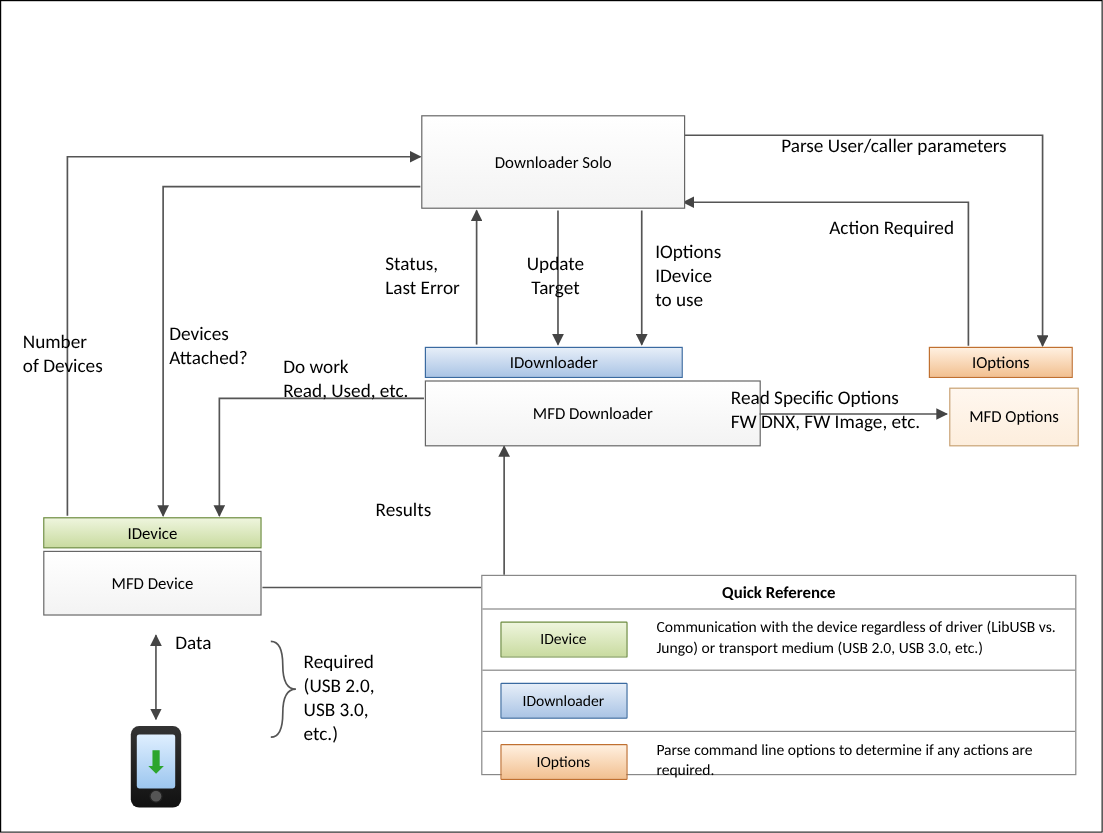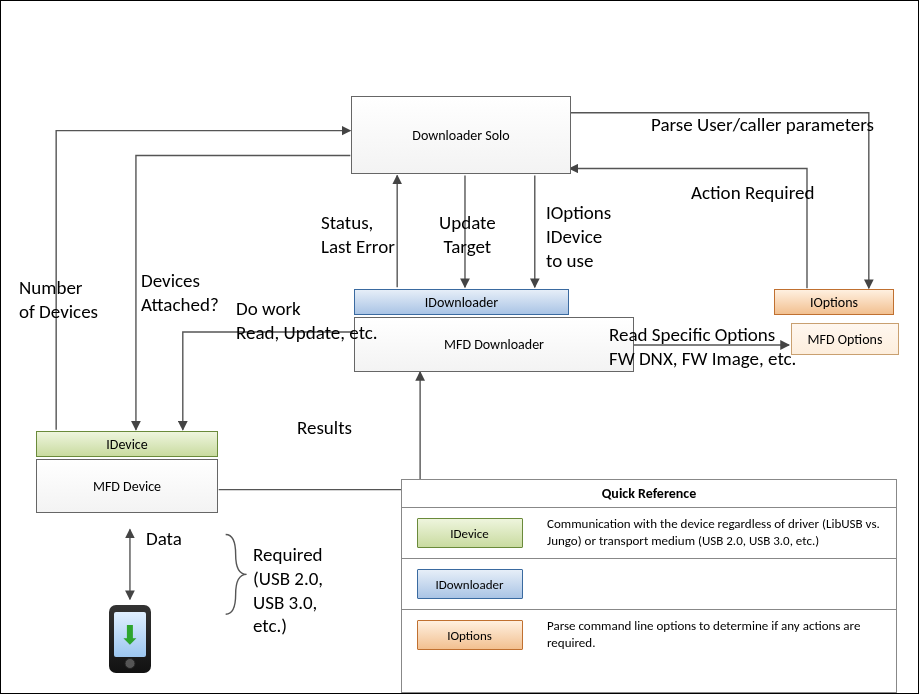--- a/index.html
+++ b/index.html
@@ -39,31 +39,31 @@
     background: linear-gradient(#eef5dd, #c9dba0);
   }
   .idownloader {
     border-color: #3a6aa0;
     background: linear-gradient(#e6eef8, #aac4e5);
   }
   .mfd-options { background: linear-gradient(#fff7ef, #fdeedd); border-color: #c9a070; }
 
   .lbl {
     position: absolute;
-    font-size: 19px;
+    font-size: 16px;
     line-height: 1.25;
     text-align: center;
     white-space: pre;
   }
 
   
   .qr {
     position: absolute;
     left: 400px; top: 478px;
-    width: 496px; height: 214px;
+    width: 496px; height: 167px;
     border: 1px solid #888;
     box-sizing: border-box;
     background: #fff;
     font-size: 13px;
   }
   .qr-title {
     text-align: center;
     font-weight: 700;
     font-size: 14px;
     padding: 5px 0;
@@ -161,21 +161,21 @@
   </svg>
 
   <div class="box" style="left:350px; top:95px; width:220px; height:78px;">Downloader Solo</div>
 
   <div class="box idownloader" style="left:353px; top:288px; width:215px; height:26px;">IDownloader</div>
 
   <div class="box" style="left:353px; top:316px; width:280px; height:55px;">MFD Downloader</div>
 
   <div class="box ioptions" style="left:773px; top:288px; width:120px; height:26px;">IOptions</div>
 
-  <div class="box mfd-options" style="left:790px; top:322px; width:108px; height:32px;">MFD Options</div>
+  <div class="box mfd-options" style="left:790px; top:322px; width:108px; height:49px;">MFD Options</div>
 
   <div class="box idevice" style="left:35px; top:430px; width:182px; height:26px;">IDevice</div>
 
   <div class="box" style="left:35px; top:458px; width:182px; height:54px;">MFD Device</div>
 
   <div class="lbl" style="left:650px; top:112px;">Parse User/caller parameters</div>
   <div class="lbl" style="left:690px; top:180px;">Action Required</div>
   <div class="lbl" style="left:320px; top:210px; text-align:left;">Status,
 Last Error</div>
   <div class="lbl" style="left:438px; top:210px;">Update
@@ -183,22 +183,22 @@
   <div class="lbl" style="left:545px; top:200px; text-align:left;">IOptions
 IDevice
 to use</div>
   <div class="lbl" style="left:608px; top:322px; text-align:left;">Read Specific Options
 FW DNX, FW Image, etc.</div>
   <div class="lbl" style="left:18px; top:275px; text-align:left;">Number
 of Devices</div>
   <div class="lbl" style="left:140px; top:268px; text-align:left;">Devices
 Attached?</div>
   <div class="lbl" style="left:235px; top:296px; text-align:left;">Do work
-Read, Update, etc.</div>
-  <div class="lbl" style="left:296px; top:415px;text-align:right;">Results</div>
+Read, Used, etc.</div>
+  <div class="lbl" style="left:312px; top:415px;text-align:right;">Results</div>
   <div class="lbl" style="left:145px; top:526px;">Data</div>
   <div class="lbl" style="left:252px; top:542px; text-align:left;">Required
 (USB 2.0,
 USB 3.0,
 etc.)</div>
 
   <div class="phone">
     <div class="body"></div>
     <div class="screen">
         <span class="arrow">⬇</span>

